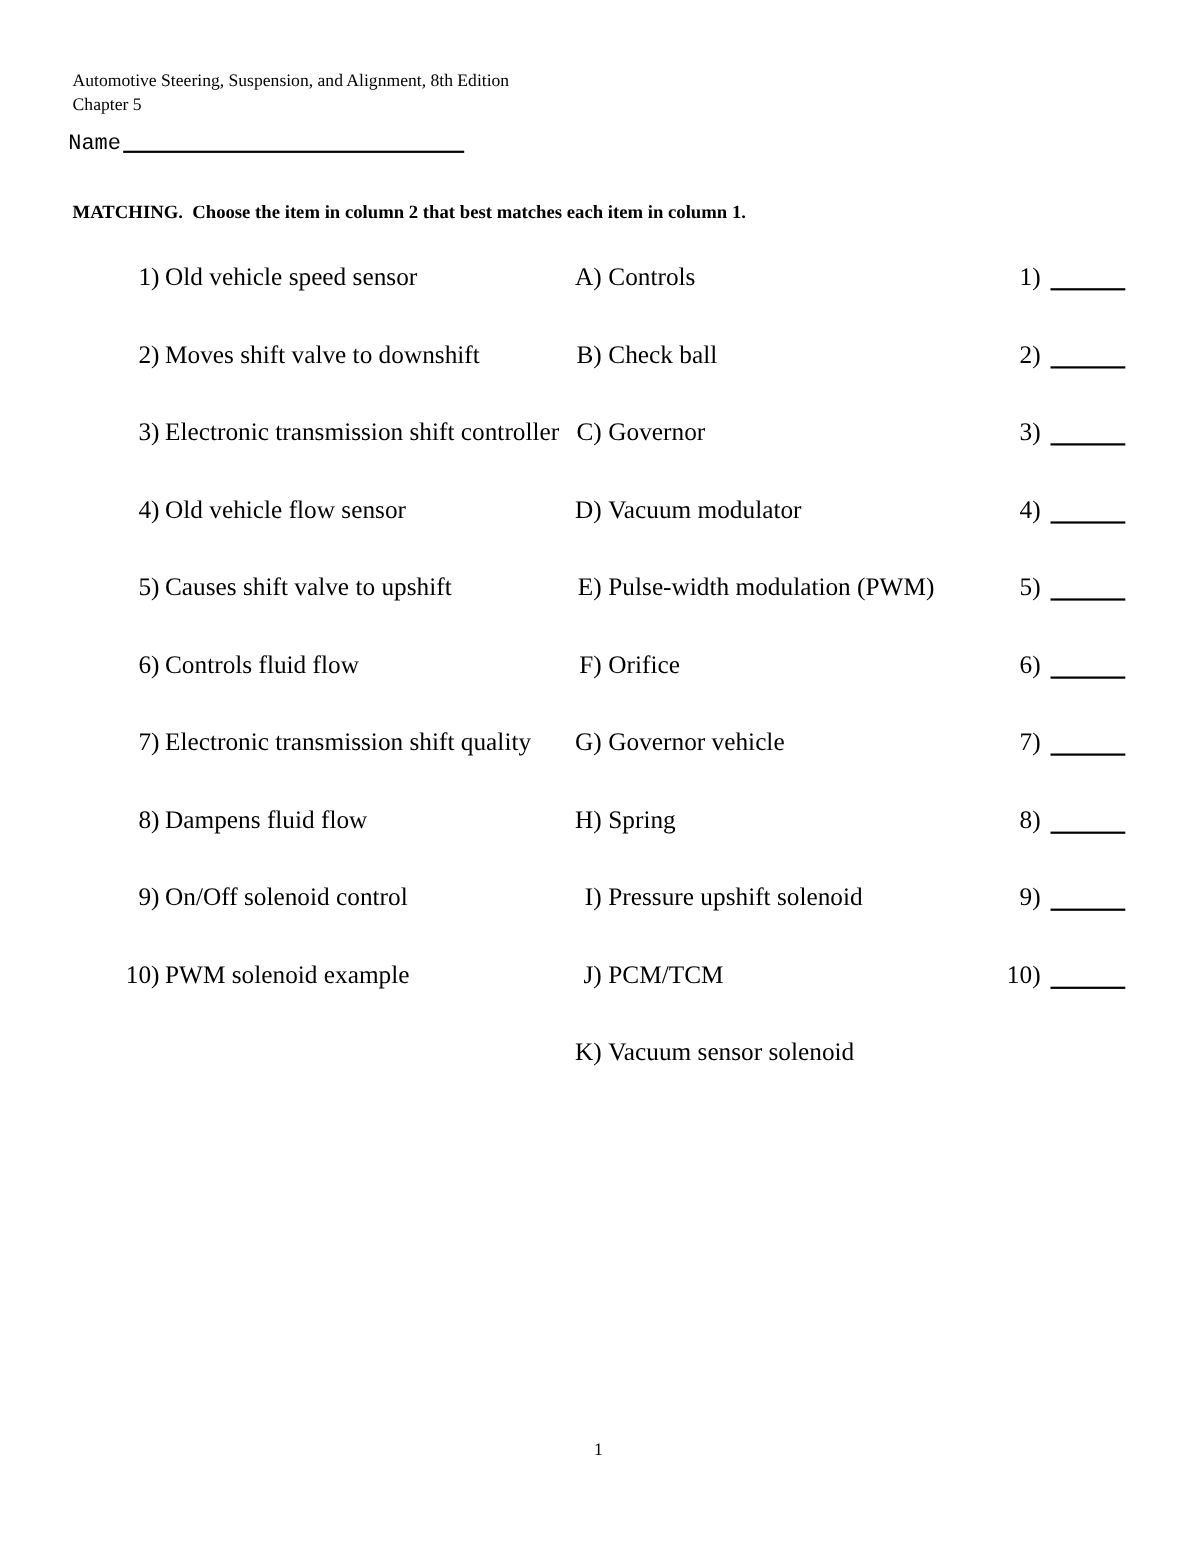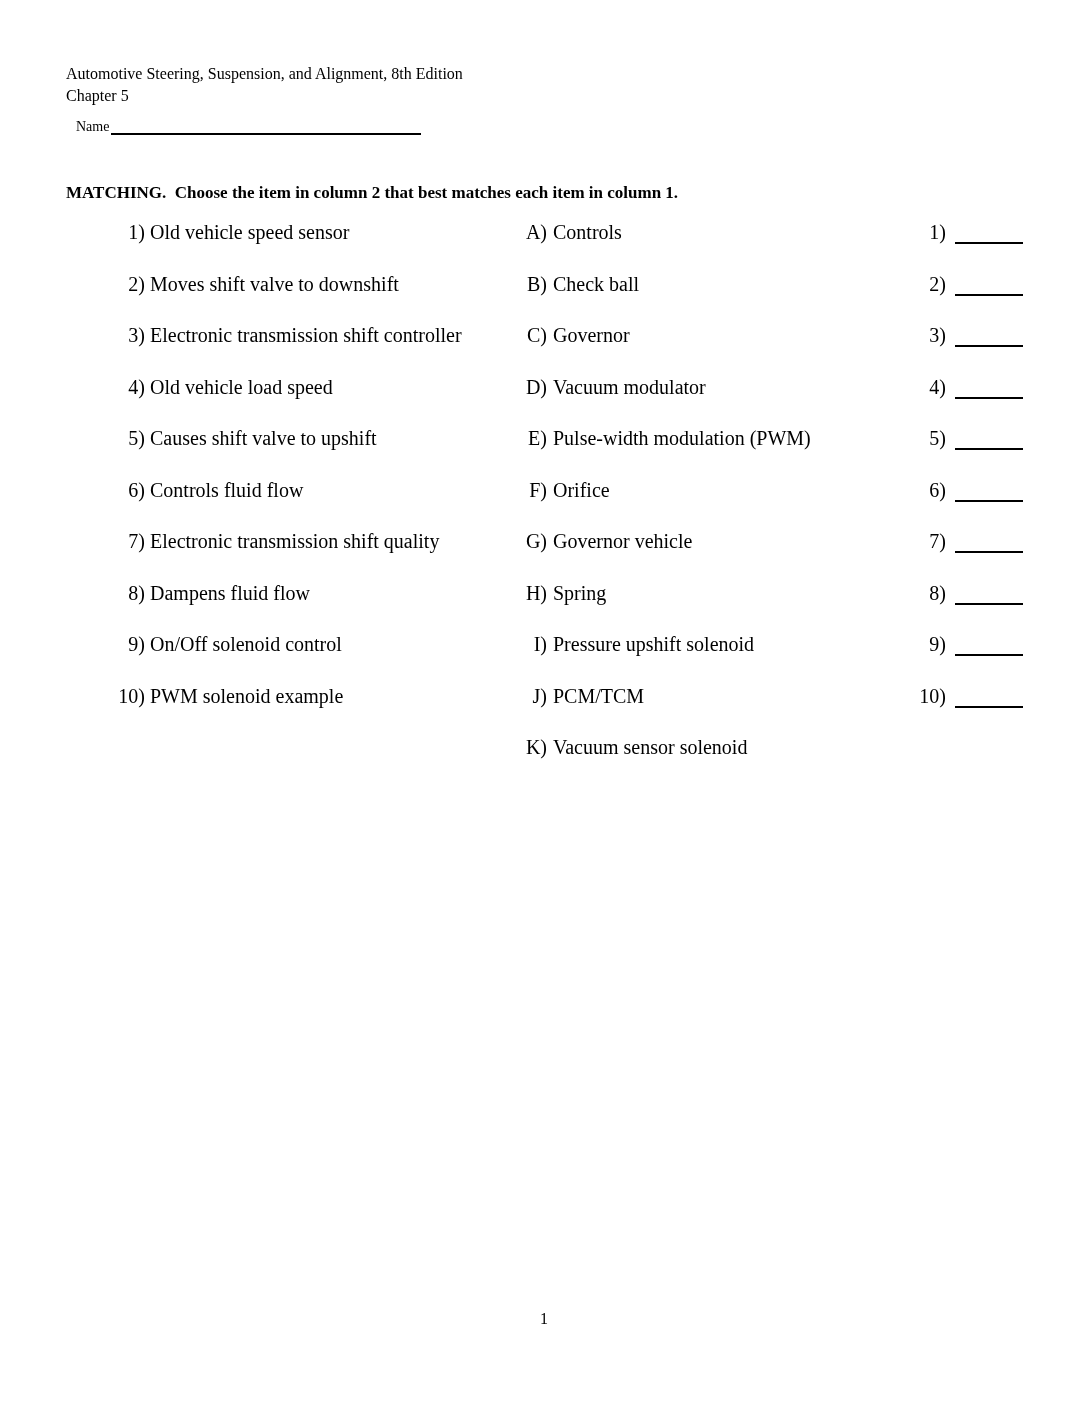--- a/index.html
+++ b/index.html
@@ -18,23 +18,24 @@
   }
   .header {
     position: absolute;
     left: 66px;
     top: 63px;
     font-size: 16px;
     line-height: 22px;
   }
   .name-row {
     position: absolute;
-    left: 76px;
+    left: 62px;
     top: 119px;
-    font-size: 14px;
+    font-size: 20px;
+    font-family: Liberation Mono, monospace;
   }
   .name-blank {
     display: inline-block;
     width: 310px;
     height: 14px;
     border-bottom: 2px solid #000;
     vertical-align: -4px;
     margin-left: 2px;
   }
   .instructions {
@@ -47,22 +48,23 @@
   }
   .match-table {
     position: absolute;
     left: 0;
     top: 222px;
     width: 1088px;
   }
   .m-row {
     position: relative;
     height: 51.5px;
-    font-size: 20px;
+    font-size: 23px;
     line-height: 21px;
+    margin-top: 19px;
   }
   .col1 {
     position: absolute;
     left: 0;
     top: 0;
     white-space: nowrap;
   }
   .col1 .num {
     display: inline-block;
     width: 145px;
@@ -143,21 +145,21 @@
       <span class="col3"><span class="num">2)</span><span class="answer-blank"></span></span>
     </div>
 
     <div class="m-row">
       <span class="col1"><span class="num">3)</span><span class="txt">Electronic transmission shift controller</span></span>
       <span class="col2"><span class="letter">C)</span><span class="txt">Governor</span></span>
       <span class="col3"><span class="num">3)</span><span class="answer-blank"></span></span>
     </div>
 
     <div class="m-row">
-      <span class="col1"><span class="num">4)</span><span class="txt">Old vehicle load speed</span></span>
+      <span class="col1"><span class="num">4)</span><span class="txt">Old vehicle flow sensor</span></span>
       <span class="col2"><span class="letter">D)</span><span class="txt">Vacuum modulator</span></span>
       <span class="col3"><span class="num">4)</span><span class="answer-blank"></span></span>
     </div>
 
     <div class="m-row">
       <span class="col1"><span class="num">5)</span><span class="txt">Causes shift valve to upshift</span></span>
       <span class="col2"><span class="letter">E)</span><span class="txt">Pulse-width modulation (PWM)</span></span>
       <span class="col3"><span class="num">5)</span><span class="answer-blank"></span></span>
     </div>
 

